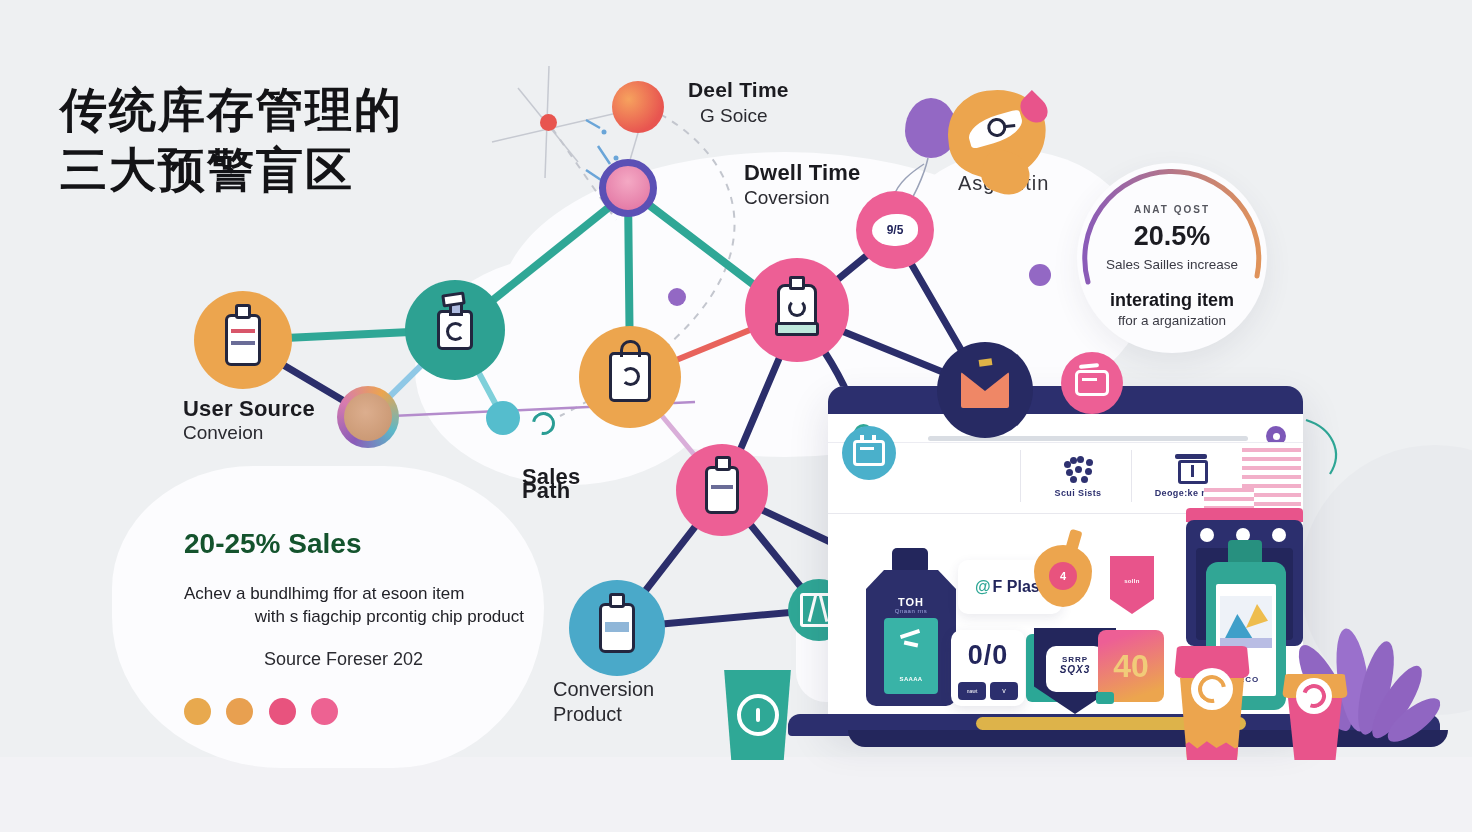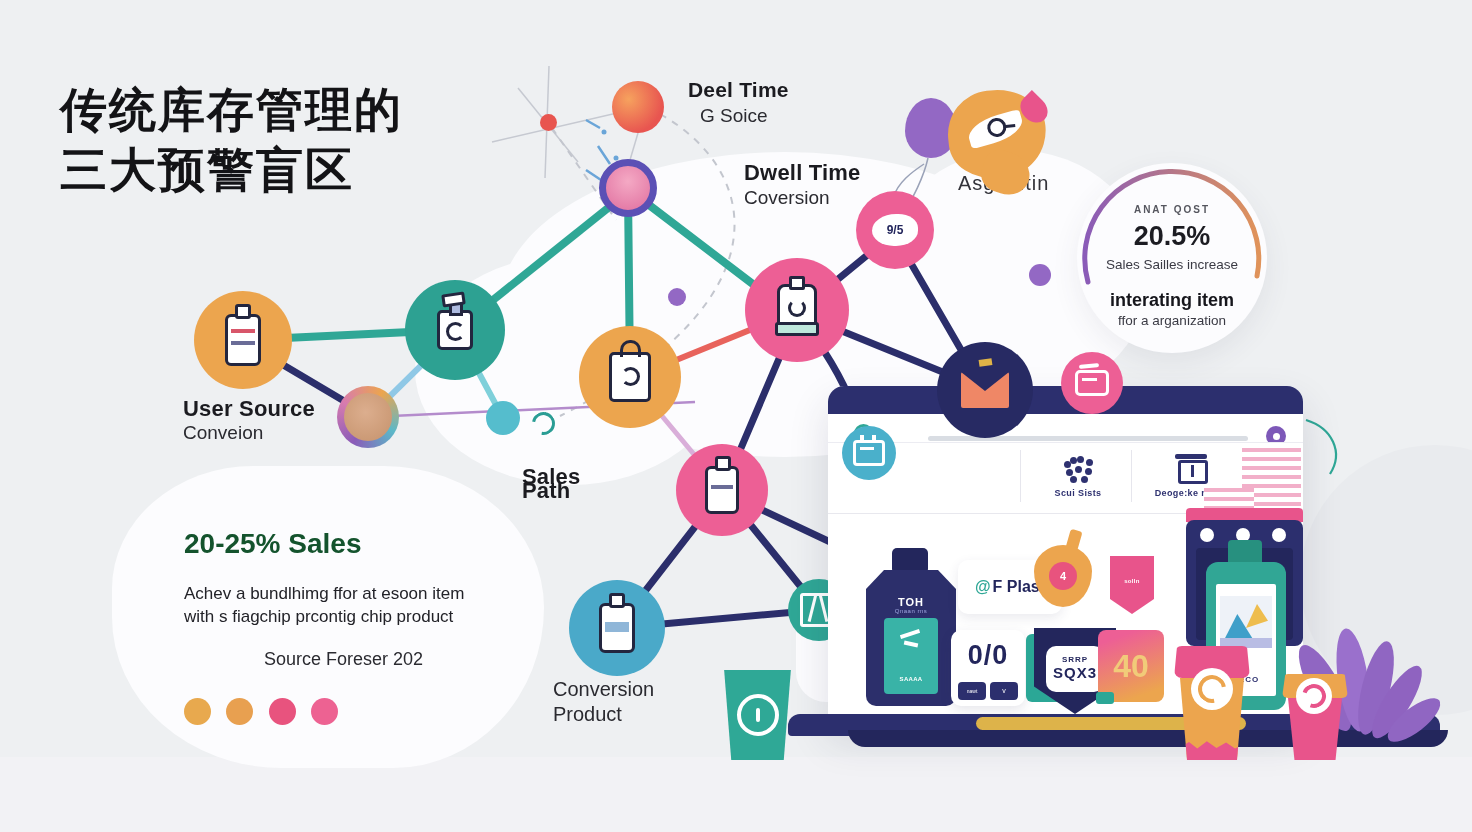--- a/index.html
+++ b/index.html
@@ -163,21 +163,21 @@
     <div style="margin-top:41px;font-size:10px;letter-spacing:2px;color:#55565e;font-weight:700;">ANAT QOST</div>
     <div style="margin-top:6px;font-size:27px;font-weight:700;color:#1c1c22;">20.5%</div>
     <div style="margin-top:5px;font-size:13.5px;color:#3a3a44;">Sales Sailles increase</div>
     <div style="margin-top:18px;font-size:18px;font-weight:700;color:#16161c;">interating item</div>
     <div style="margin-top:2px;font-size:13.5px;color:#3a3a44;">ffor a arganization</div>
   </div>
 
   <div class="ab" style="left:184px;top:528px;width:340px;">
     <div style="font-size:28px;font-weight:700;color:#14532d;">20-25% Sales</div>
     <div style="margin-top:24px;font-size:17px;color:#222228;">Achev a bundlhimg ffor at esoon item</div>
-    <div style="margin-top:3px;font-size:17px;color:#222228;">with s fiagchip prcontig chip product</div>
+    <div style="margin-top:3px;font-size:17px;color:#222228;text-align:right;">with s fiagchip prcontig chip product</div>
     <div style="margin-top:22px;margin-left:80px;font-size:18px;color:#2a2a30;">Source Foreser 202</div>
     <div class="ab" style="left:0;top:170px;">
       <span style="display:inline-block;width:27px;height:27px;border-radius:50%;background:#e8a94e;margin-right:11px;"></span>
       <span style="display:inline-block;width:27px;height:27px;border-radius:50%;background:#e8a050;margin-right:11px;"></span>
       <span style="display:inline-block;width:27px;height:27px;border-radius:50%;background:#e8537e;margin-right:11px;"></span>
       <span style="display:inline-block;width:27px;height:27px;border-radius:50%;background:#ed6292;"></span>
     </div>
   </div>
 
   <div class="node" style="left:540px;top:114px;width:17px;height:17px;background:#e8554f;"></div>
@@ -280,21 +280,21 @@
   </div>
   <div class="ab" style="left:951px;top:630px;width:74px;height:76px;background:#fff;border-radius:10px;box-shadow:0 4px 12px rgba(50,50,90,.12);text-align:center;">
     <div style="margin-top:10px;font-size:27px;font-weight:700;color:#23265c;letter-spacing:1px;">0/0</div>
     <div class="ab" style="left:7px;top:52px;width:28px;height:18px;background:#2c2f6e;border-radius:4px;color:#fff;font-size:5px;line-height:18px;"><span>nawt</span></div>
     <div class="ab" style="left:39px;top:52px;width:28px;height:18px;background:#2c2f6e;border-radius:4px;color:#fff;font-size:7px;line-height:18px;"><span>v</span></div>
   </div>
   <div class="ab" style="left:1026px;top:634px;width:54px;height:68px;background:#2ba796;border-radius:6px;"></div>
   <div class="ab" style="left:1034px;top:628px;width:82px;height:86px;background:#23265c;clip-path:polygon(0 0,100% 0,100% 68%,50% 100%,0 68%);"></div>
   <div class="ab" style="left:1046px;top:646px;width:58px;height:46px;background:#fff;border-radius:10px;text-align:center;">
     <div style="margin-top:9px;font-size:8px;font-weight:700;color:#23265c;letter-spacing:1px;">SRRP</div>
-    <div style="font-size:15px;font-weight:700;color:#23265c;letter-spacing:1px;">SQX3</div>
+    <div style="font-size:10px;font-weight:700;color:#23265c;letter-spacing:1px;font-style:italic;">SQX3</div>
   </div>
   <div class="ab" style="left:1098px;top:630px;width:66px;height:72px;background:linear-gradient(160deg,#ed5f95 15%,#eca54e 85%);border-radius:8px;display:flex;align-items:center;justify-content:center;">
     <span style="font-size:32px;font-weight:700;color:#f2cf7a;opacity:.95;">40</span>
   </div>
   <div class="ab" style="left:1096px;top:692px;width:18px;height:12px;background:#2ba796;border-radius:3px;"></div>
 
   <div class="ab" style="left:1186px;top:508px;width:117px;height:14px;background:#e8548b;border-radius:4px 4px 0 0;"></div>
   <div class="ab" style="left:1186px;top:520px;width:117px;height:126px;background:#2c2f6e;border-radius:8px;">
     <div class="node" style="left:14px;top:8px;width:14px;height:14px;background:#fff;"></div>
     <div class="node" style="left:50px;top:8px;width:14px;height:14px;background:#fff;"></div>

